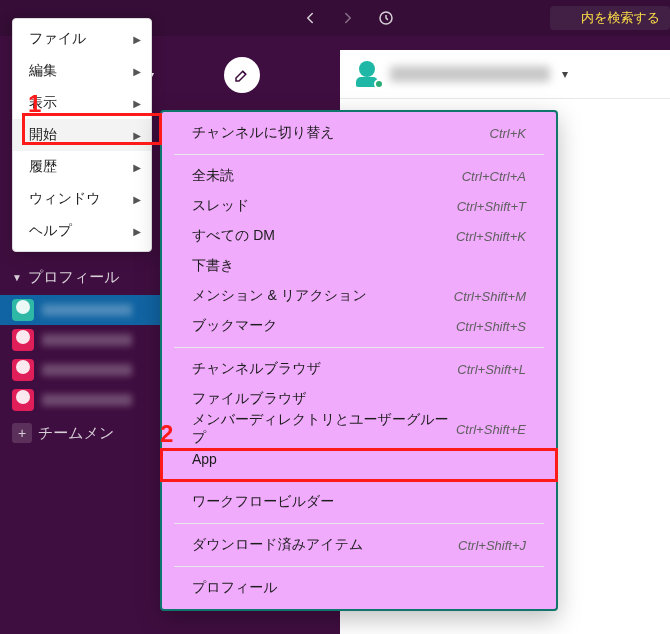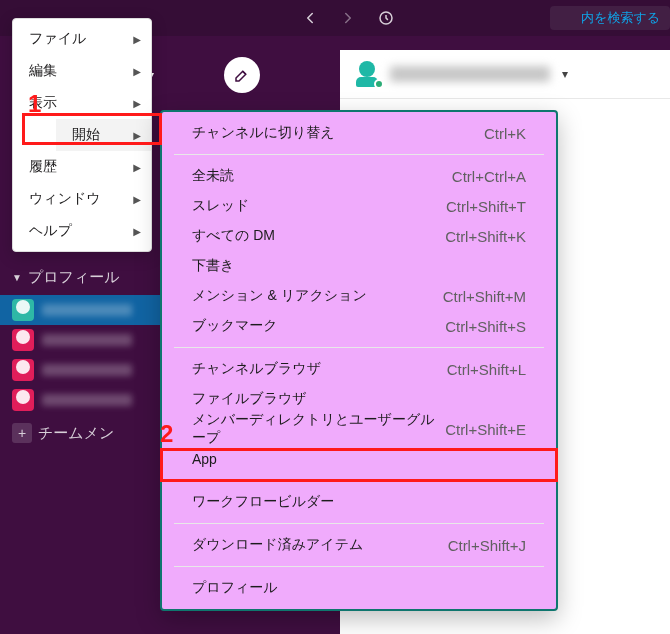--- a/index.html
+++ b/index.html
@@ -33,21 +33,21 @@
   }
   .nav-btn svg { width: 18px; height: 18px; stroke: currentColor; fill: none; }
   .history-btn svg { stroke-width: 2; }
   .search-box {
     margin-left: auto;
     height: 24px;
     background: #421f44;
     border-radius: 4px;
     min-width: 120px;
     display: flex; align-items: center; justify-content: flex-end;
-    color: #0ea5e9;
+    color: #fde047;
     padding: 0 10px;
     font-size: 13px;
   }
 
   
   .workspace-row {
     position: absolute;
     top: 50px; left: 0; right: 0;
     height: 50px;
     display: flex; align-items: center;
@@ -173,21 +173,21 @@
     z-index: 20;
   }
   .menubar-item {
     height: 32px;
     display: flex; align-items: center; justify-content: space-between;
     padding: 0 10px 0 16px;
     font-size: 14px; color: #1d1c1d;
     position: relative;
   }
   .menubar-item .tri { font-size: 10px; color: #555; }
-  .menubar-item.selected { background: #f3f3f3; margin-left: 43px; }
+  .menubar-item.selected { background: #f3f3f3; }
 
   .callout-red {
     position: absolute;
     border: 3px solid #ff1a1a;
     pointer-events: none;
     z-index: 40;
   }
   .callout-1 { top: 113px; left: 22px; width: 140px; height: 32px; }
   .callout-2 { top: 448px; left: 160px; width: 398px; height: 34px; }
 
@@ -215,21 +215,21 @@
     padding: 6px 12px;
     z-index: 30;
   }
   .sub-item {
     height: 30px;
     display: flex; align-items: center; justify-content: space-between;
     padding: 0 18px;
     font-size: 14px;
     color: #1d1c1d;
   }
-  .sub-item .shortcut { color: #616061; font-size: 15px; }
+  .sub-item .shortcut { color: #616061; font-size: 13px; font-style: italic; }
   .sub-sep {
     height: 1px; background: #e8e8e8;
     margin: 6px 0;
   }
 </style>
 </head>
 <body>
 
 <div class="titlebar">
   <span class="nav-btn">

